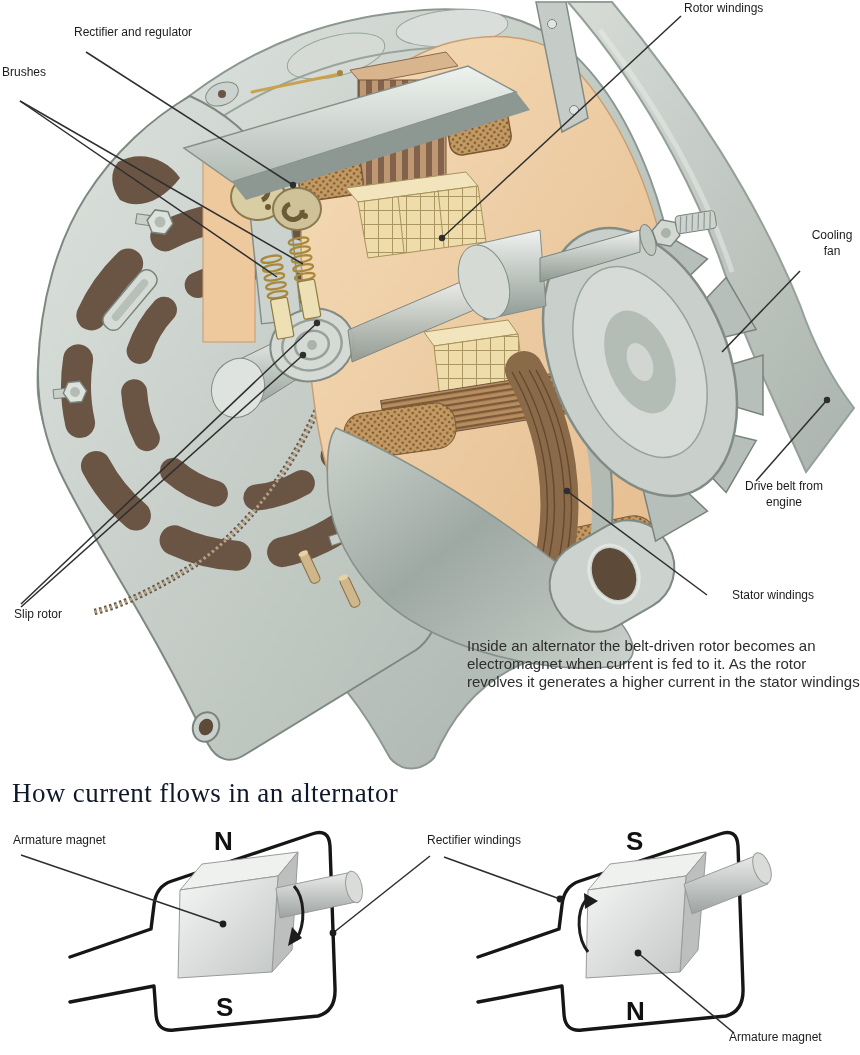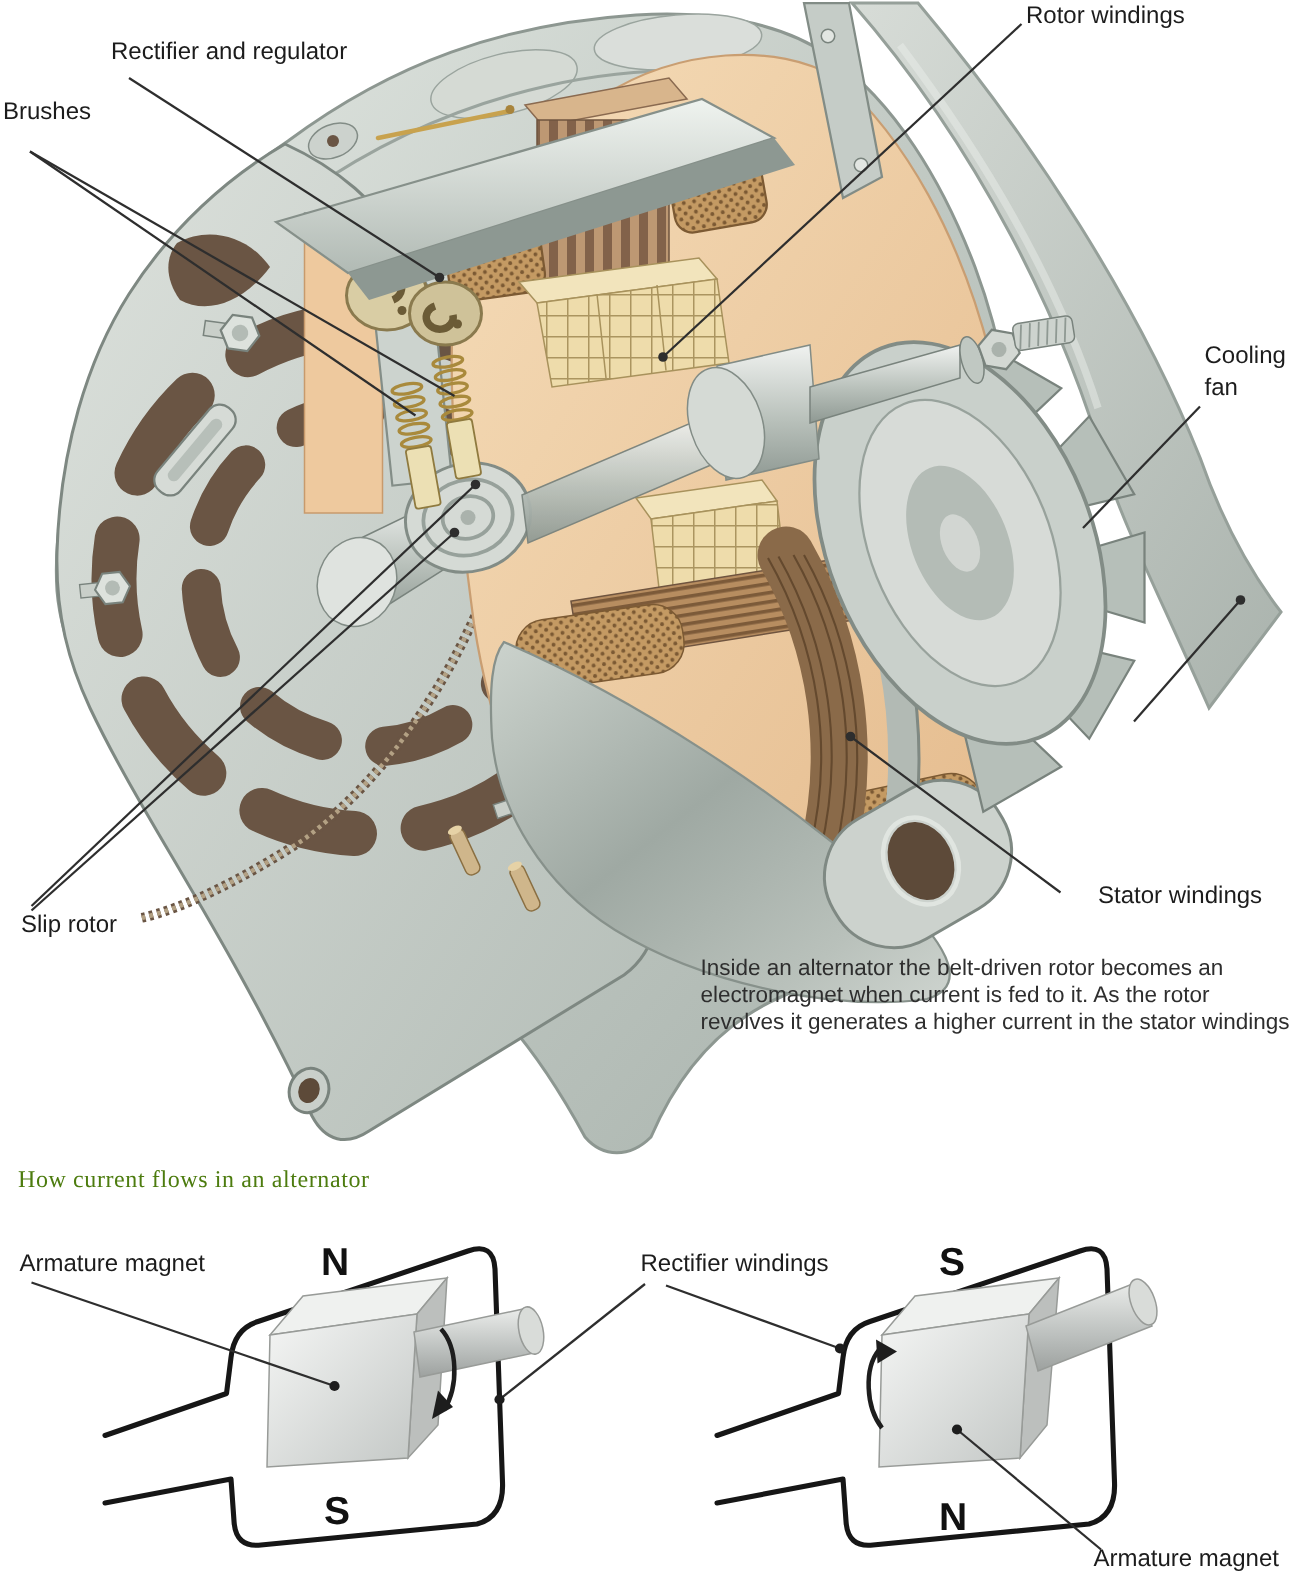--- a/index.html
+++ b/index.html
@@ -1,26 +1,26 @@
 <!DOCTYPE html>
 <html><head>
 <meta charset="utf-8">
 <style>
   html,body{margin:0;padding:0;background:#fff;}
   .stage{position:relative;width:860px;height:1055px;background:#ffffff;overflow:hidden;
          font-family:"Liberation Sans",sans-serif;}
   .art{position:absolute;left:0;top:0;}
-  .label{position:absolute;font-size:16px;line-height:1.3;color:#1c1c1c;white-space:nowrap;}
-  .label.wrap{white-space:normal;}
+  .label{position:absolute;font-size:12px;line-height:1.3;color:#1c1c1c;white-space:nowrap;}
+  .label.wrap{white-space:normal;text-align:center;}
   .pole{position:absolute;font-size:26px;font-weight:bold;color:#111;}
   .caption{position:absolute;left:467px;top:637px;width:398px;
            font-size:15px;line-height:1.2;color:#2e2e2e;}
   .heading{position:absolute;left:12px;top:778px;
-           font-family:"Liberation Serif",serif;font-size:16px;font-weight:500;
-           letter-spacing:.4px;color:#4d7c0f;}
+           font-family:"Liberation Serif",serif;font-size:27px;font-weight:500;
+           letter-spacing:.4px;color:#0f172a;}
 </style>
 </head>
 <body>
 
 <div class="stage">
 
 <svg class="art" width="860" height="1055" viewBox="0 0 860 1055">
   <defs>
     <linearGradient id="gBody" x1="0" y1="0" x2="1" y2="1">
       <stop offset="0" stop-color="#e3e8e3"></stop>
@@ -318,20 +318,21 @@
         <circle cx="333" cy="933" r="3.4"></circle>
     <circle cx="560" cy="899" r="3.4"></circle>
         <circle cx="638" cy="953" r="3.4"></circle>
   </g>
 </svg>
 
 <div class="label" style="left:74px;top:25px">Rectifier and regulator</div>
 <div class="label" style="left:2px;top:65px">Brushes</div>
 <div class="label" style="left:684px;top:1px">Rotor windings</div>
 <div class="label wrap" style="left:803px;top:228px;width:58px">Cooling fan</div>
+<div class="label wrap" style="left:734px;top:479px;width:100px">Drive belt from engine</div>
 <div class="label" style="left:732px;top:588px">Stator windings</div>
 <div class="label" style="left:14px;top:607px">Slip rotor</div>
 
 <div class="caption">Inside an alternator the belt-driven rotor becomes an electromagnet when current is fed to it. As the rotor revolves it generates a higher current in the stator windings.</div>
 
 <div class="heading">How current flows in an alternator</div>
 
 <div class="label" style="left:13px;top:833px">Armature magnet</div>
 <div class="pole" style="left:214px;top:826px">N</div>
 <div class="pole" style="left:216px;top:992px">S</div>

